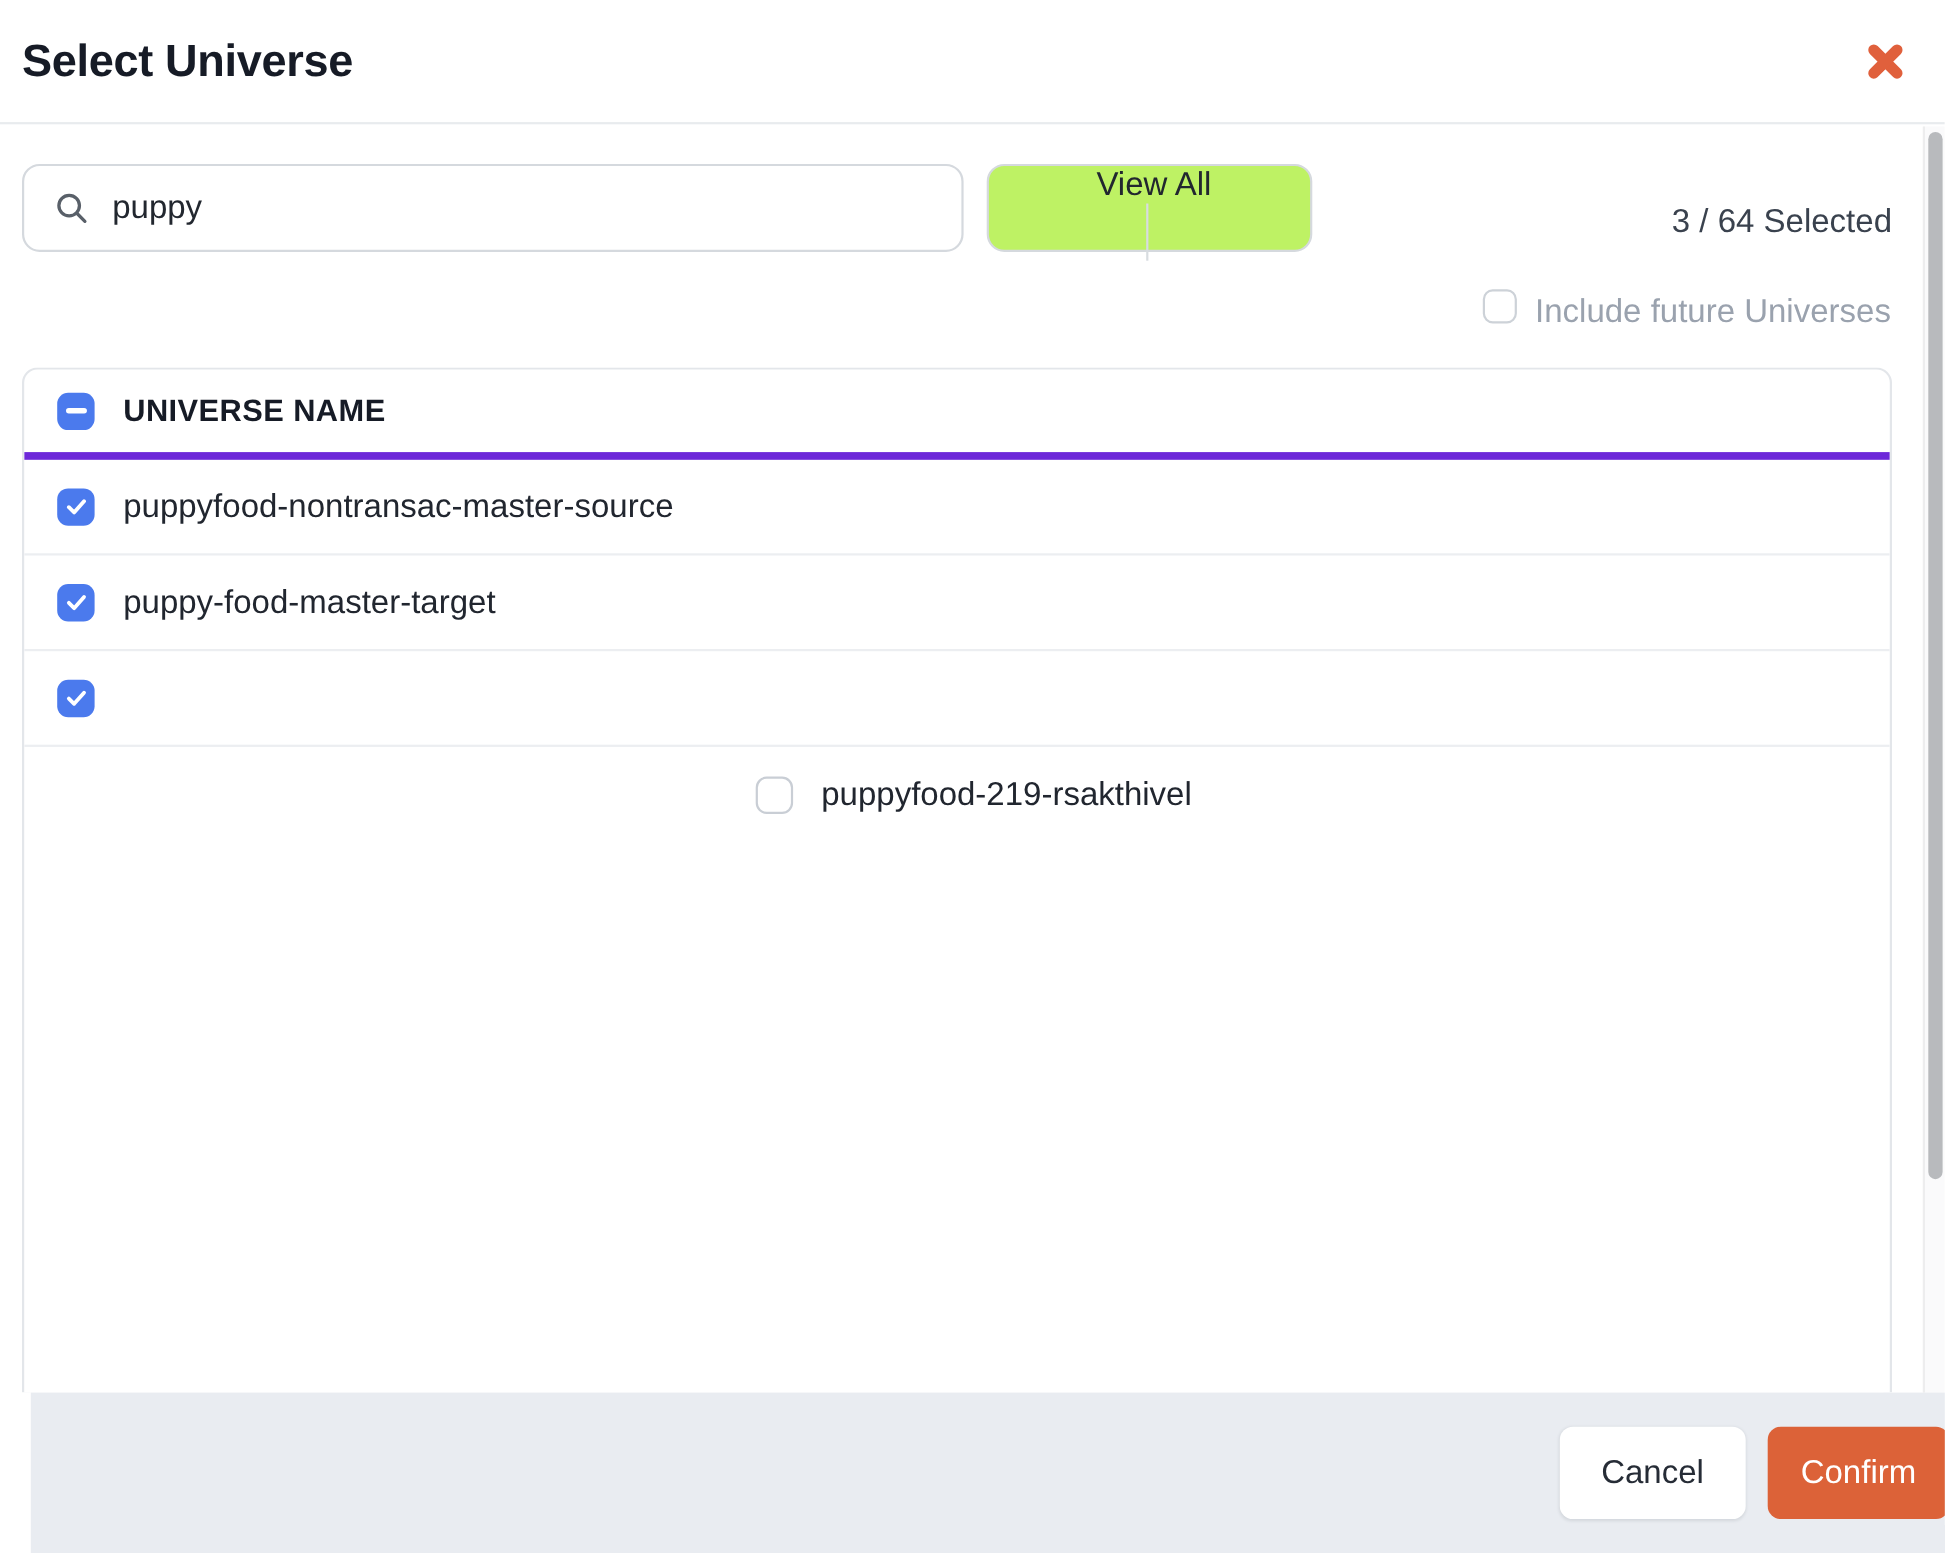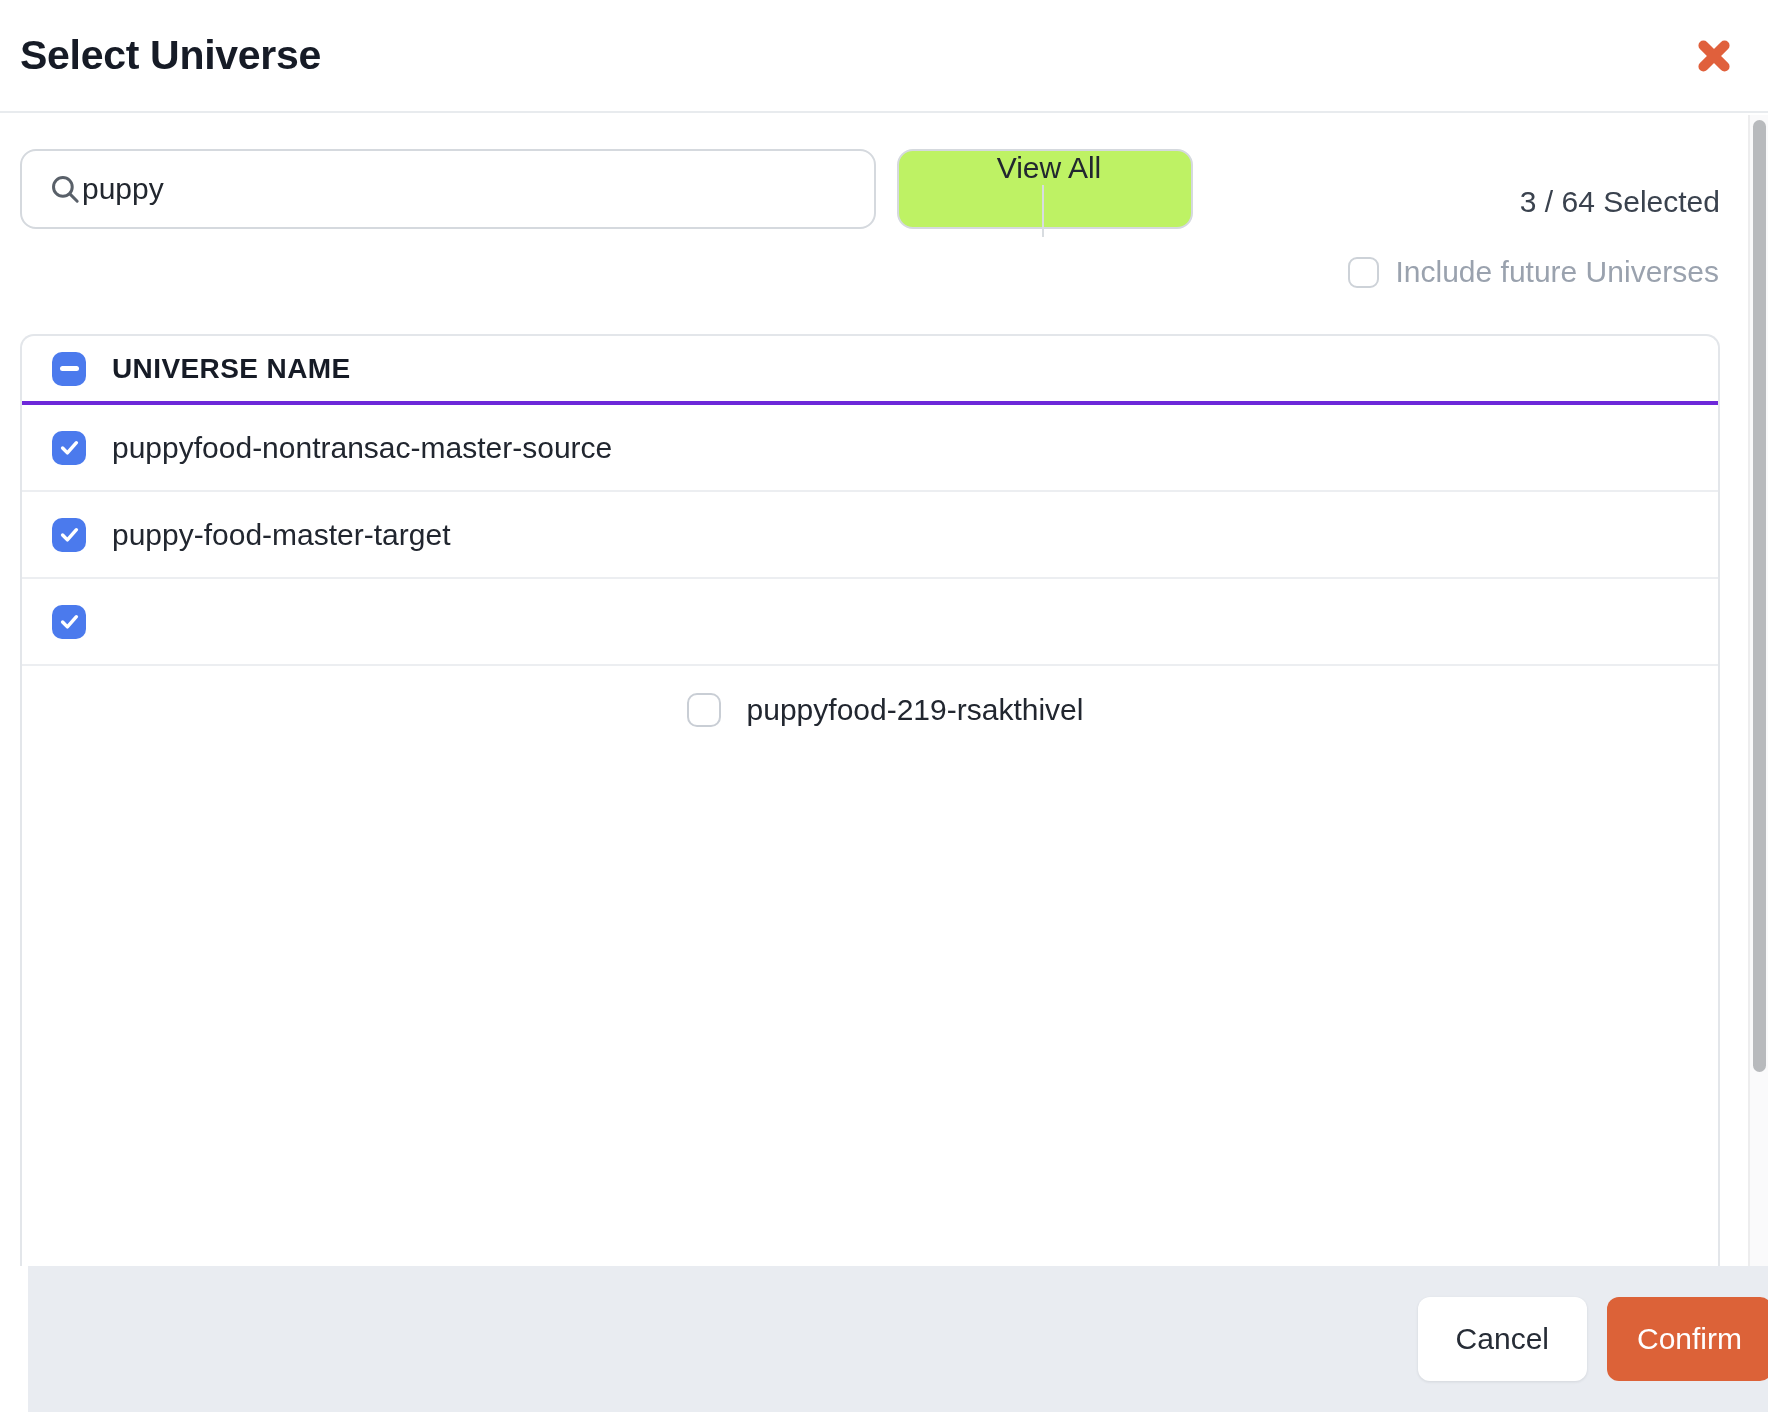--- a/index.html
+++ b/index.html
@@ -11,44 +11,44 @@
   .modal-header { position:absolute; top:0; left:0; width:1768px; height:113px;
                   background:#fff; border-bottom:2px solid #E8EBEE;
                   display:flex; align-items:center; padding:0 32px 0 20px; }
   .modal-title { font-size:41px; font-weight:700; color:#161B26; letter-spacing:-0.3px; }
   .close-btn { margin-left:auto; width:44px; height:44px; display:flex;
                align-items:center; justify-content:center; cursor:pointer; background:none; border:none; }
 
   
   .search-box { position:absolute; left:20px; top:149px; width:856px; height:80px;
                 border:2px solid #D5D9DE; border-radius:16px; background:#fff;
-                display:flex; align-items:center; padding:16px 26px; }
+                display:flex; align-items:center; gap:20px; padding:16px 26px; }
   .search-value { font-size:30px; font-weight:500; color:#22272F; }
 
   .filter-select { position:absolute; left:897px; top:149px; width:296px; height:80px;
                    border:2px solid #D5D9DE; border-radius:16px; background:#bef264;
                    display:flex; align-items:center; padding:0 16px 0 24px; cursor:pointer;flex-direction:column; }
   .filter-label { font-size:30px; color:#22272F; flex:1; }
   .filter-sep { width:2px; height:52px; background:#D8DCE0; margin-right:12px; flex:none; }
 
   .selection-summary { position:absolute; top:162px; right:48px; height:80px;
                        display:flex; align-items:center; font-size:30px; color:#3A424E; }
 
   .include-row { position:absolute; top:255px; right:49px; display:flex;
                  align-items:center; gap:17px; }
   .include-checkbox { width:31px; height:31px; border:2px solid #CDD2D8; border-radius:9px;
                       background:#fff; flex:none; cursor:pointer; }
-  .include-label { font-size:30px; color:#9AA2AE; }
+  .include-label { font-size:30px; color:#9AA2AE;margin-top:12px; }
 
   
   .universe-table { position:absolute; left:20px; top:334px; width:1700px; bottom:146px;
                     border:2px solid #E3E6EA; border-bottom:none;
                     border-radius:14px 14px 0 0; background:#fff; overflow:hidden; }
-  .table-header { height:69px; display:flex; align-items:center; gap:26px;
-                  padding-left:30px; border-bottom:4px solid #6d28d9; }
+  .table-header { height:82px; display:flex; align-items:center; gap:26px;
+                  padding-left:30px; border-bottom:7px solid #6d28d9; }
   .col-title { font-size:28px; font-weight:700; color:#161B26; letter-spacing:0.4px; }
   .row { height:87px; display:flex; align-items:center; gap:26px; padding-left:30px;
          border-bottom:2px solid #ECEEF1; cursor:pointer; }
   .row:last-child { border-bottom:none;justify-content:center; }
   .row-label { font-size:30px; color:#21262F; }
 
   .cb { width:34px; height:34px; border-radius:10px; flex:none;
         display:flex; align-items:center; justify-content:center; cursor:pointer; }
   .cb.checked, .cb.indeterminate { background:var(--checkbox-blue,#4B7AED); }
   .cb.unchecked { background:#fff; border:2px solid #C9CED5; }

